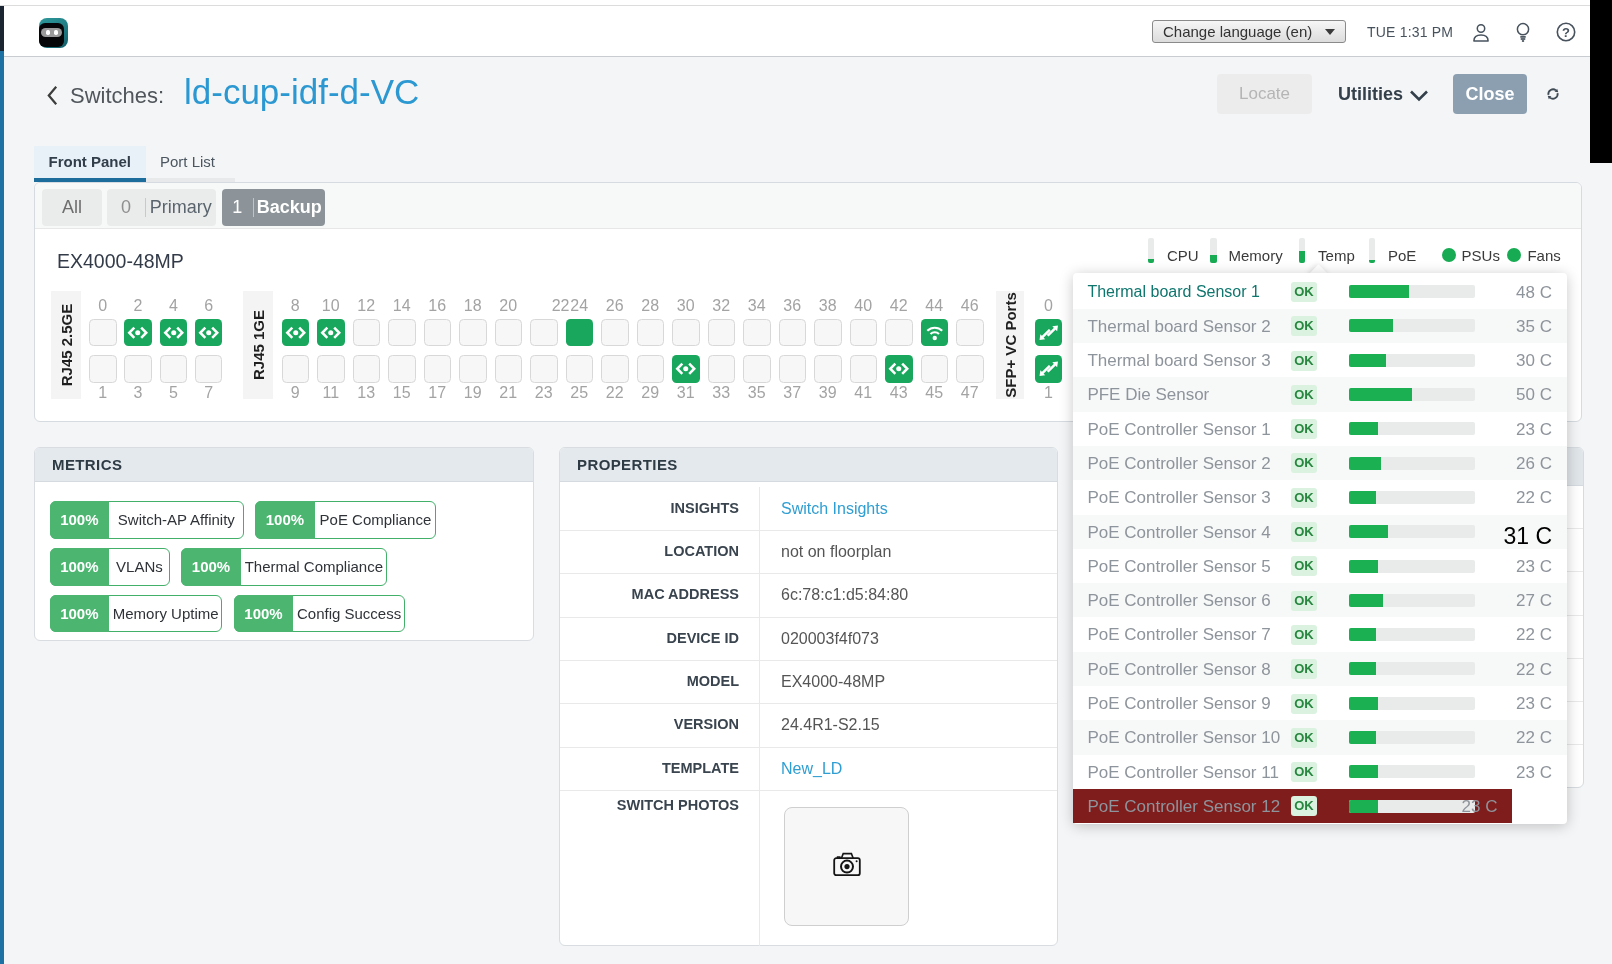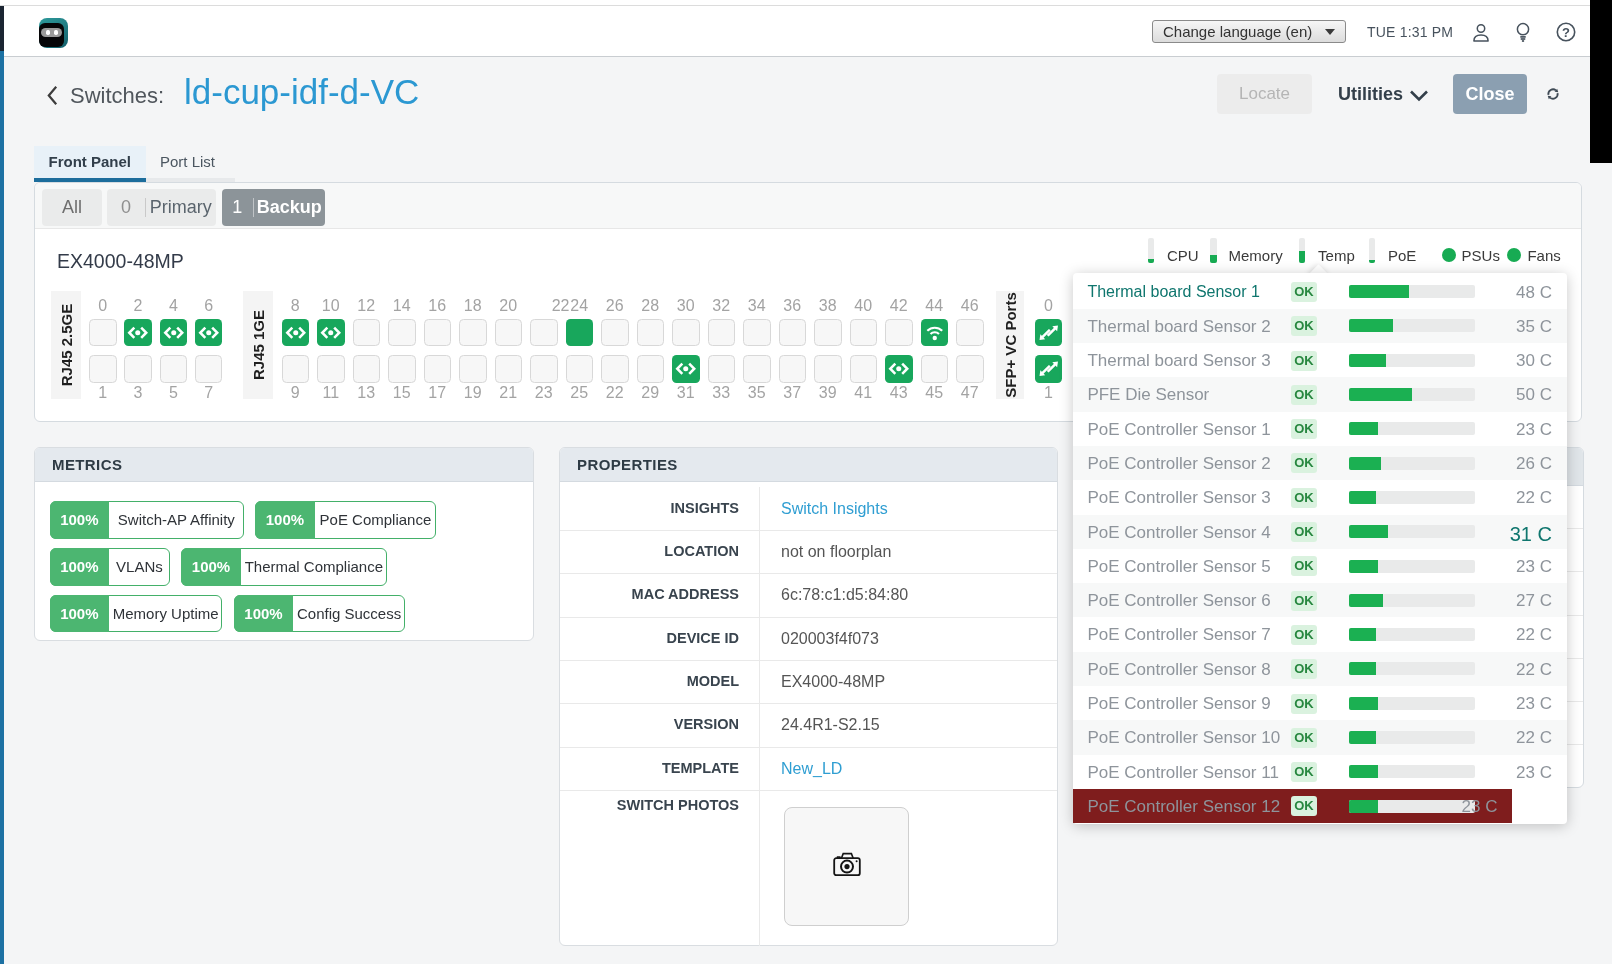--- a/index.html
+++ b/index.html
@@ -382,21 +382,21 @@
         <div class="abs" style="left:0;top:0;width:27.8px;height:13px;background:#1bb052;border-radius:2px 0 0 2px;"></div>
       </div>
  <div class="abs" style="right:14.5px;top:8px;font-size:17px;color:#8e949b;">22 C</div>
 </div>
     <div style="position:relative;width:493.5px;height:34.3px;background:#f7f8f8;">
  <div class="abs" style="left:14.4px;top:8px;font-size:17px;color:#8e949b;">PoE Controller Sensor 4</div>
  <div class="abs" style="left:218px;top:7.5px;width:26px;height:20px;background:#daf2df;border-radius:3px;color:#27873f;font-size:13px;font-weight:bold;text-align:center;line-height:20px;">OK</div>
  <div class="abs" style="left:275.6px;top:10.7px;width:126.4px;height:13px;background:#e9eaea;border-radius:2px;">
         <div class="abs" style="left:0;top:0;width:39.2px;height:13px;background:#1bb052;border-radius:2px 0 0 2px;"></div>
       </div>
- <div class="abs" style="right:14.5px;top:8px;font-size:20px;color:#0f766e;">31 C</div>
+ <div class="abs" style="right:14.5px;top:8px;font-size:23px;color:#000000;">31 C</div>
 </div>
     <div style="position:relative;width:493.5px;height:34.3px;">
  <div class="abs" style="left:14.4px;top:8px;font-size:17px;color:#8e949b;">PoE Controller Sensor 5</div>
  <div class="abs" style="left:218px;top:7.5px;width:26px;height:20px;background:#daf2df;border-radius:3px;color:#27873f;font-size:13px;font-weight:bold;text-align:center;line-height:20px;">OK</div>
  <div class="abs" style="left:275.6px;top:10.7px;width:126.4px;height:13px;background:#e9eaea;border-radius:2px;">
         <div class="abs" style="left:0;top:0;width:29.1px;height:13px;background:#1bb052;border-radius:2px 0 0 2px;"></div>
       </div>
  <div class="abs" style="right:14.5px;top:8px;font-size:17px;color:#8e949b;">23 C</div>
 </div>
     <div style="position:relative;width:493.5px;height:34.3px;background:#f7f8f8;">

